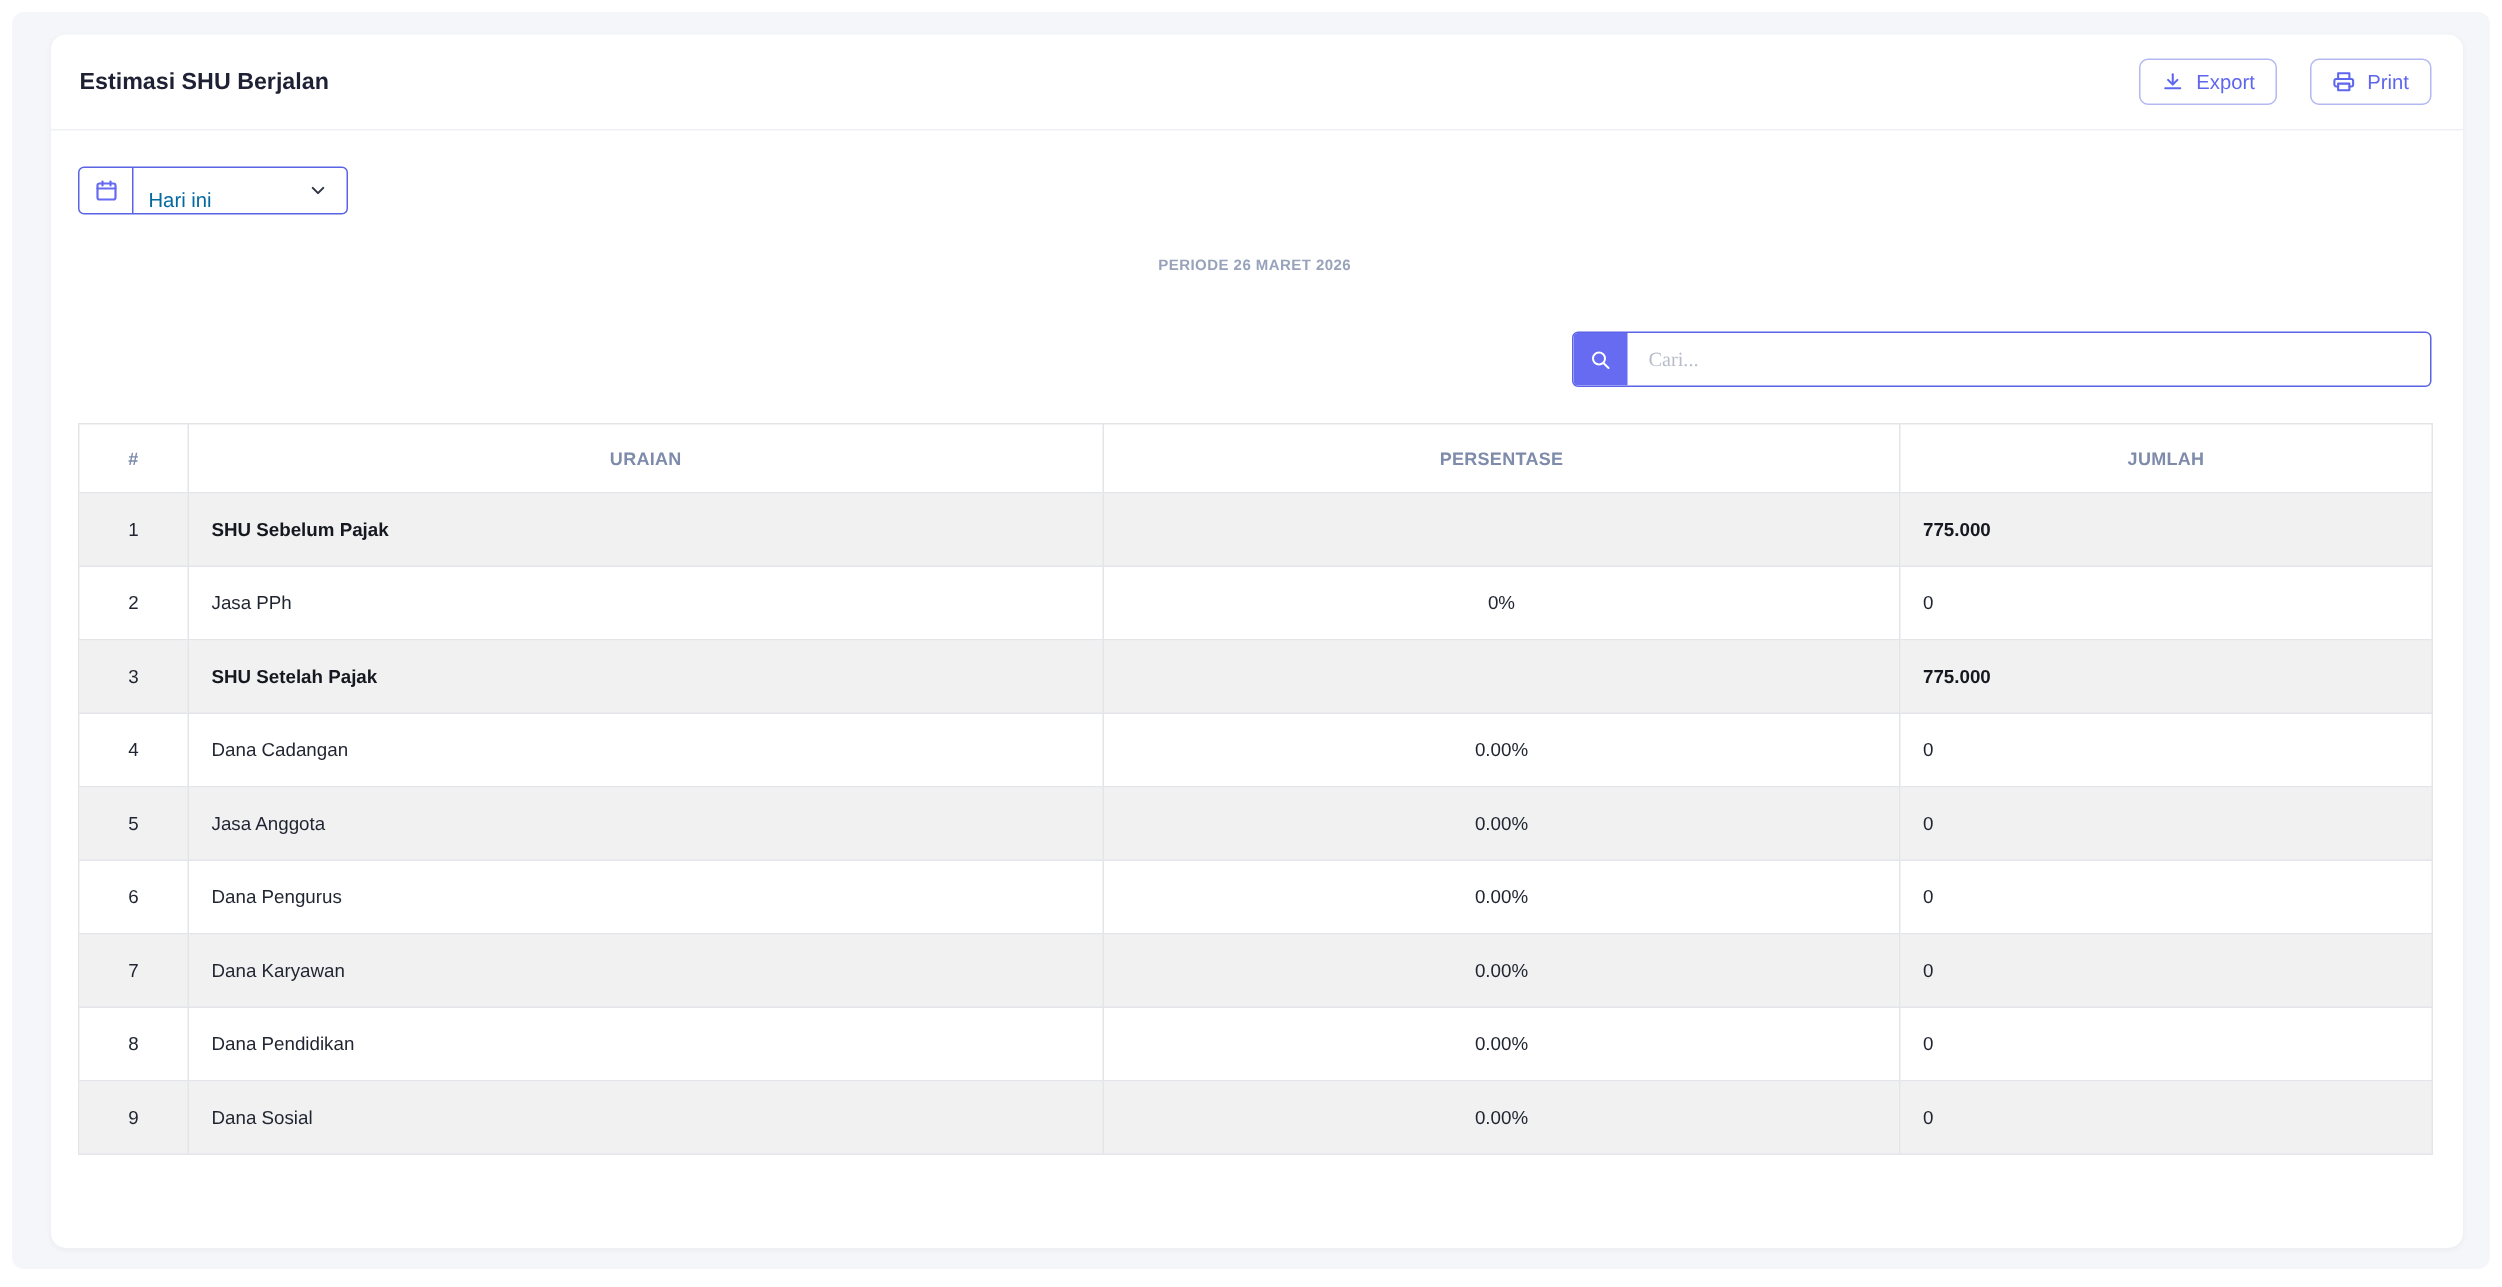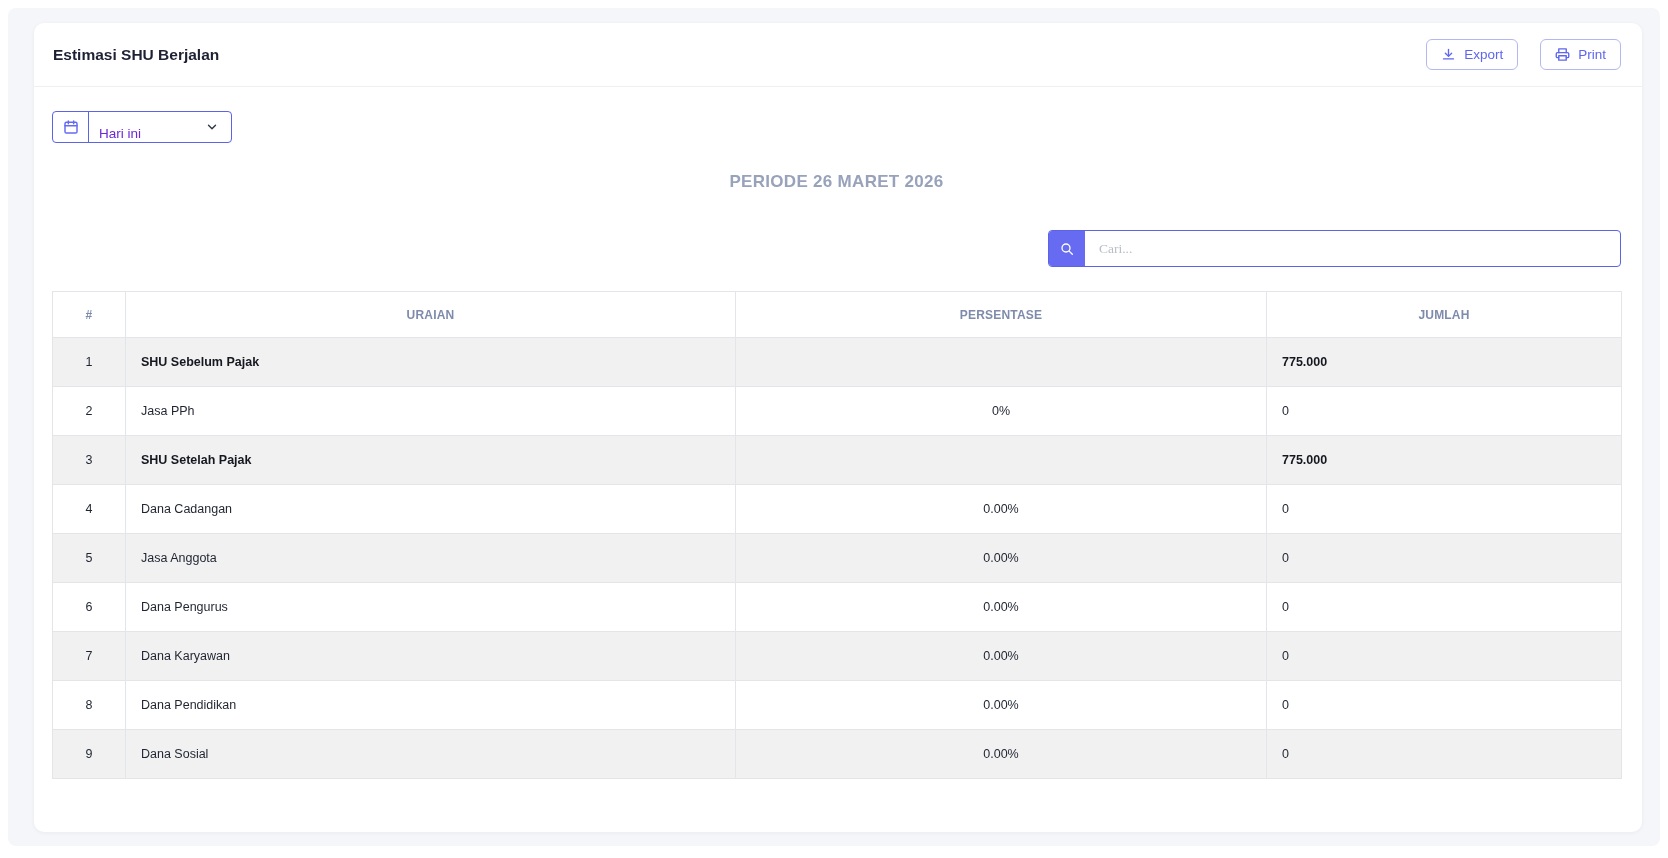--- a/index.html
+++ b/index.html
@@ -37,27 +37,27 @@
   .date-filter {
     display:inline-flex; align-items:center; height:32px;
     border:1px solid #5b63e6; border-radius:4px; background:#fff;
     cursor:pointer; width:180px;
   }
   .date-filter .cal-box {
     width:36px; height:100%; display:flex; align-items:center; justify-content:center;
     border-right:1px solid #5b63e6;
   }
   .date-filter .df-label {
-    flex:1; padding-left:10px; font-size:13.5px; color:#6d28d9;margin-top:12px;
+    flex:1; padding-left:10px; font-size:13.5px; color:#0369a1;margin-top:12px;
   }
   .date-filter .df-chevron { padding-right:12px; display:flex; align-items:center; }
   
   .report-head { text-align:center; margin-top:29px; }
   .report-title { font-size:17.5px; font-weight:700; color:#1b1e27; letter-spacing:0.3px; }
-  .report-subtitle { font-size:17px; font-weight:700; color:#98a2ba; margin-top:5px; letter-spacing:0.3px; }
+  .report-subtitle { font-size:10px; font-weight:700; color:#98a2ba; margin-top:5px; letter-spacing:0.3px; }
   
   .search-row { display:flex; justify-content:flex-end; margin-top:38px; }
   .search-box {
     display:flex; width:573px; height:37px;
     border:1px solid #5b63e6; border-radius:4px; overflow:hidden; background:#fff;
   }
   .search-box .icon-box {
     width:36px; background:#666bf2; display:flex; align-items:center; justify-content:center;
     flex:0 0 36px;
   }

